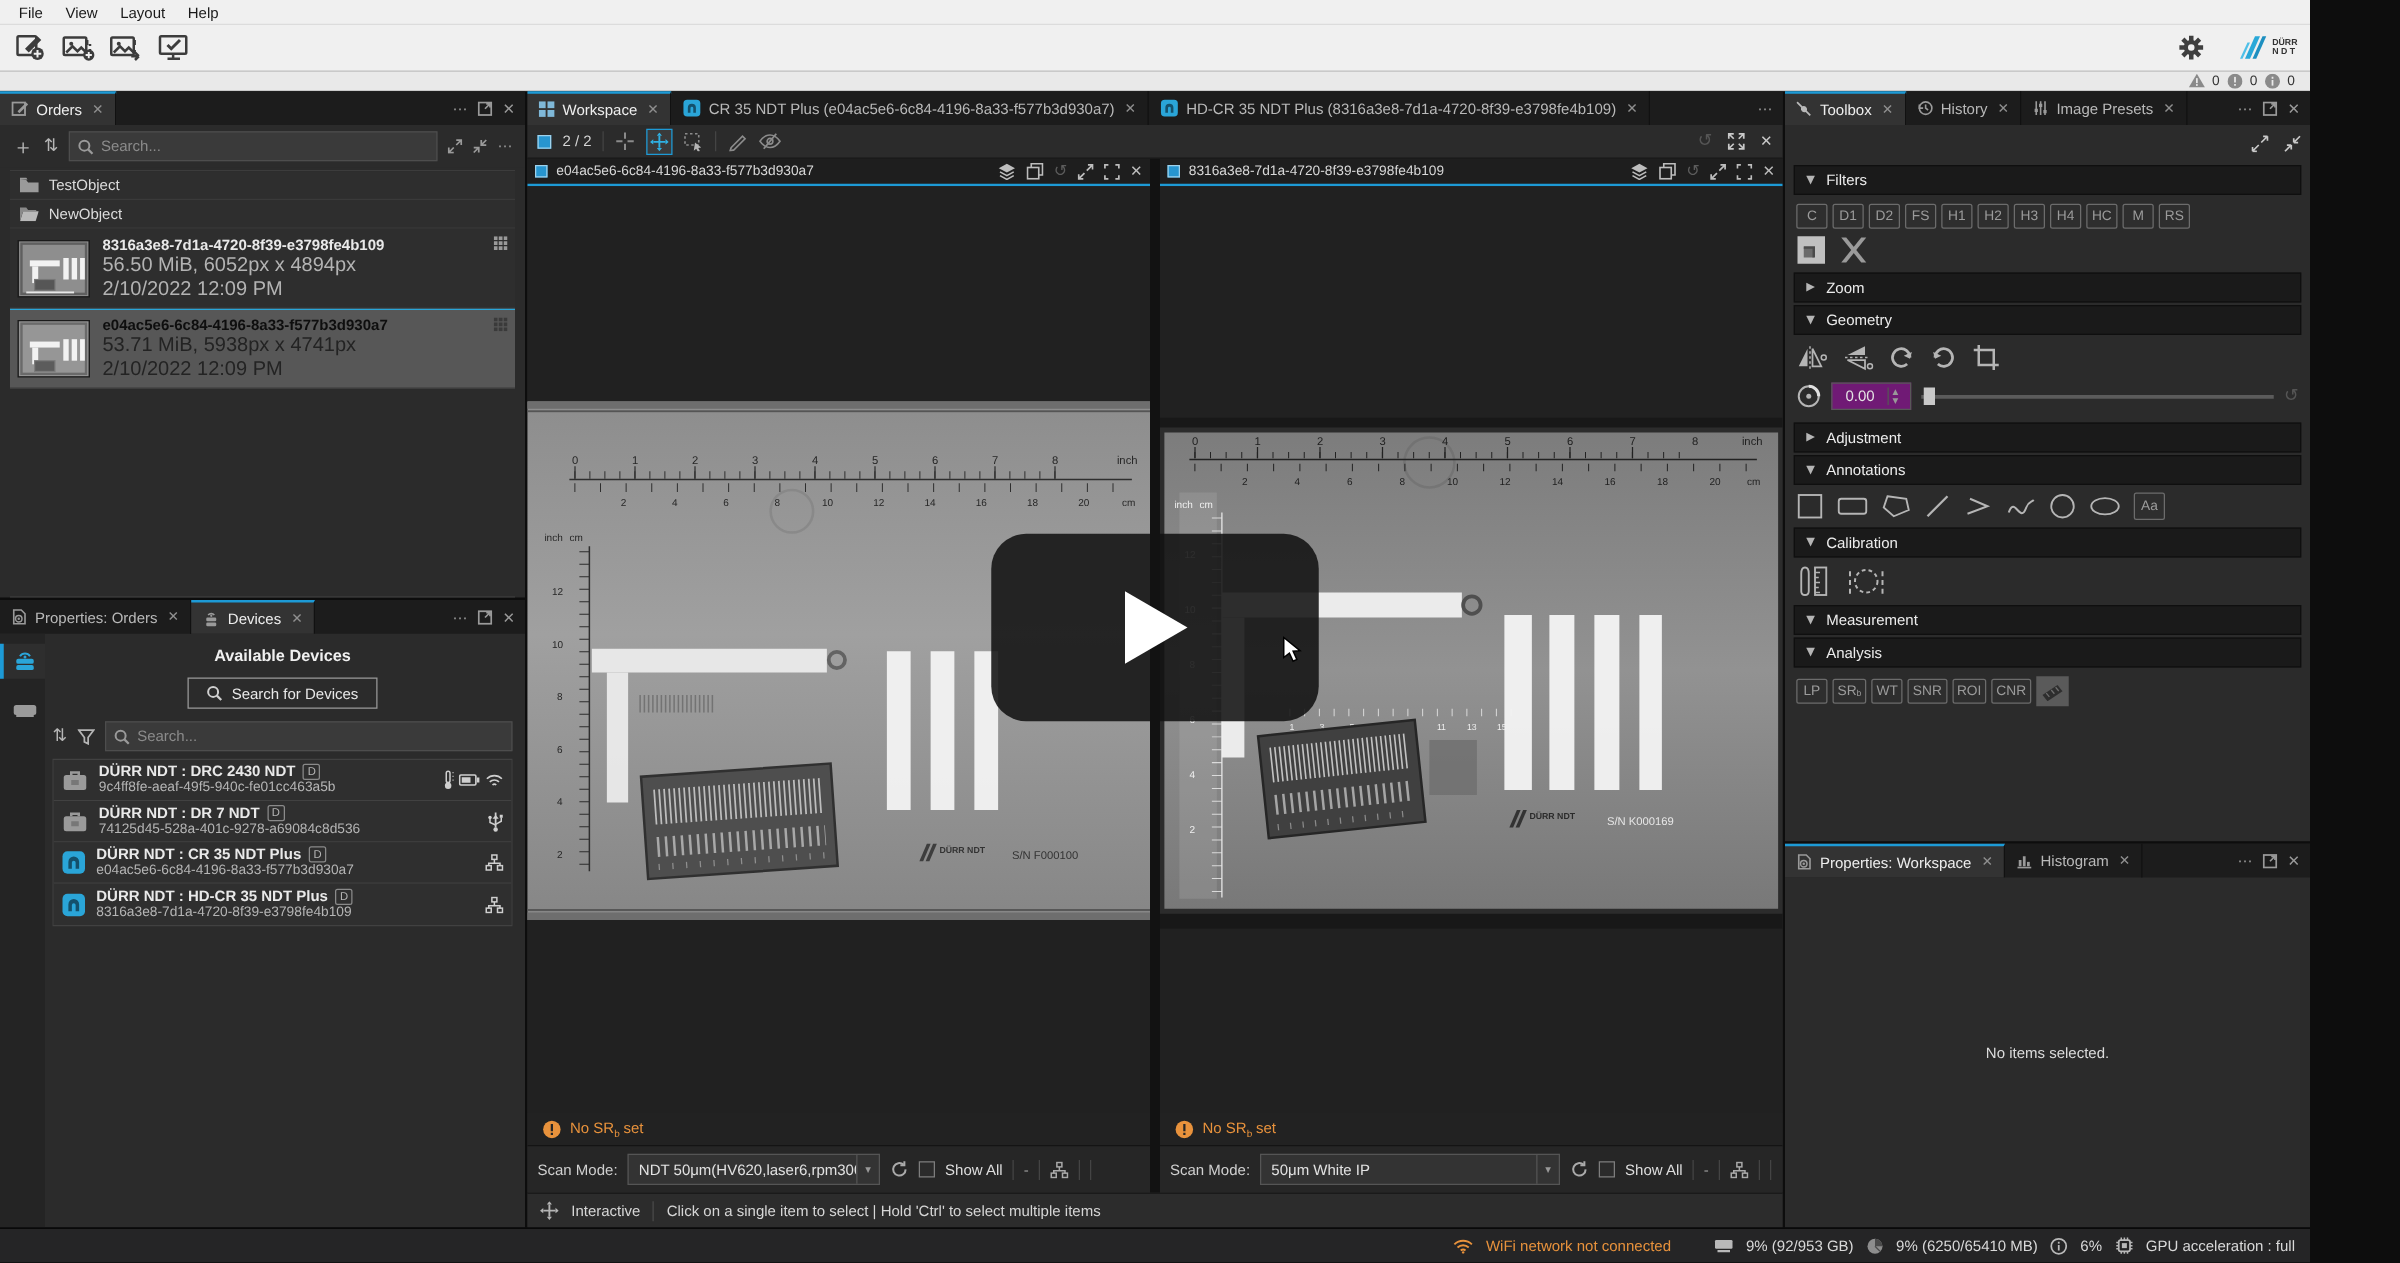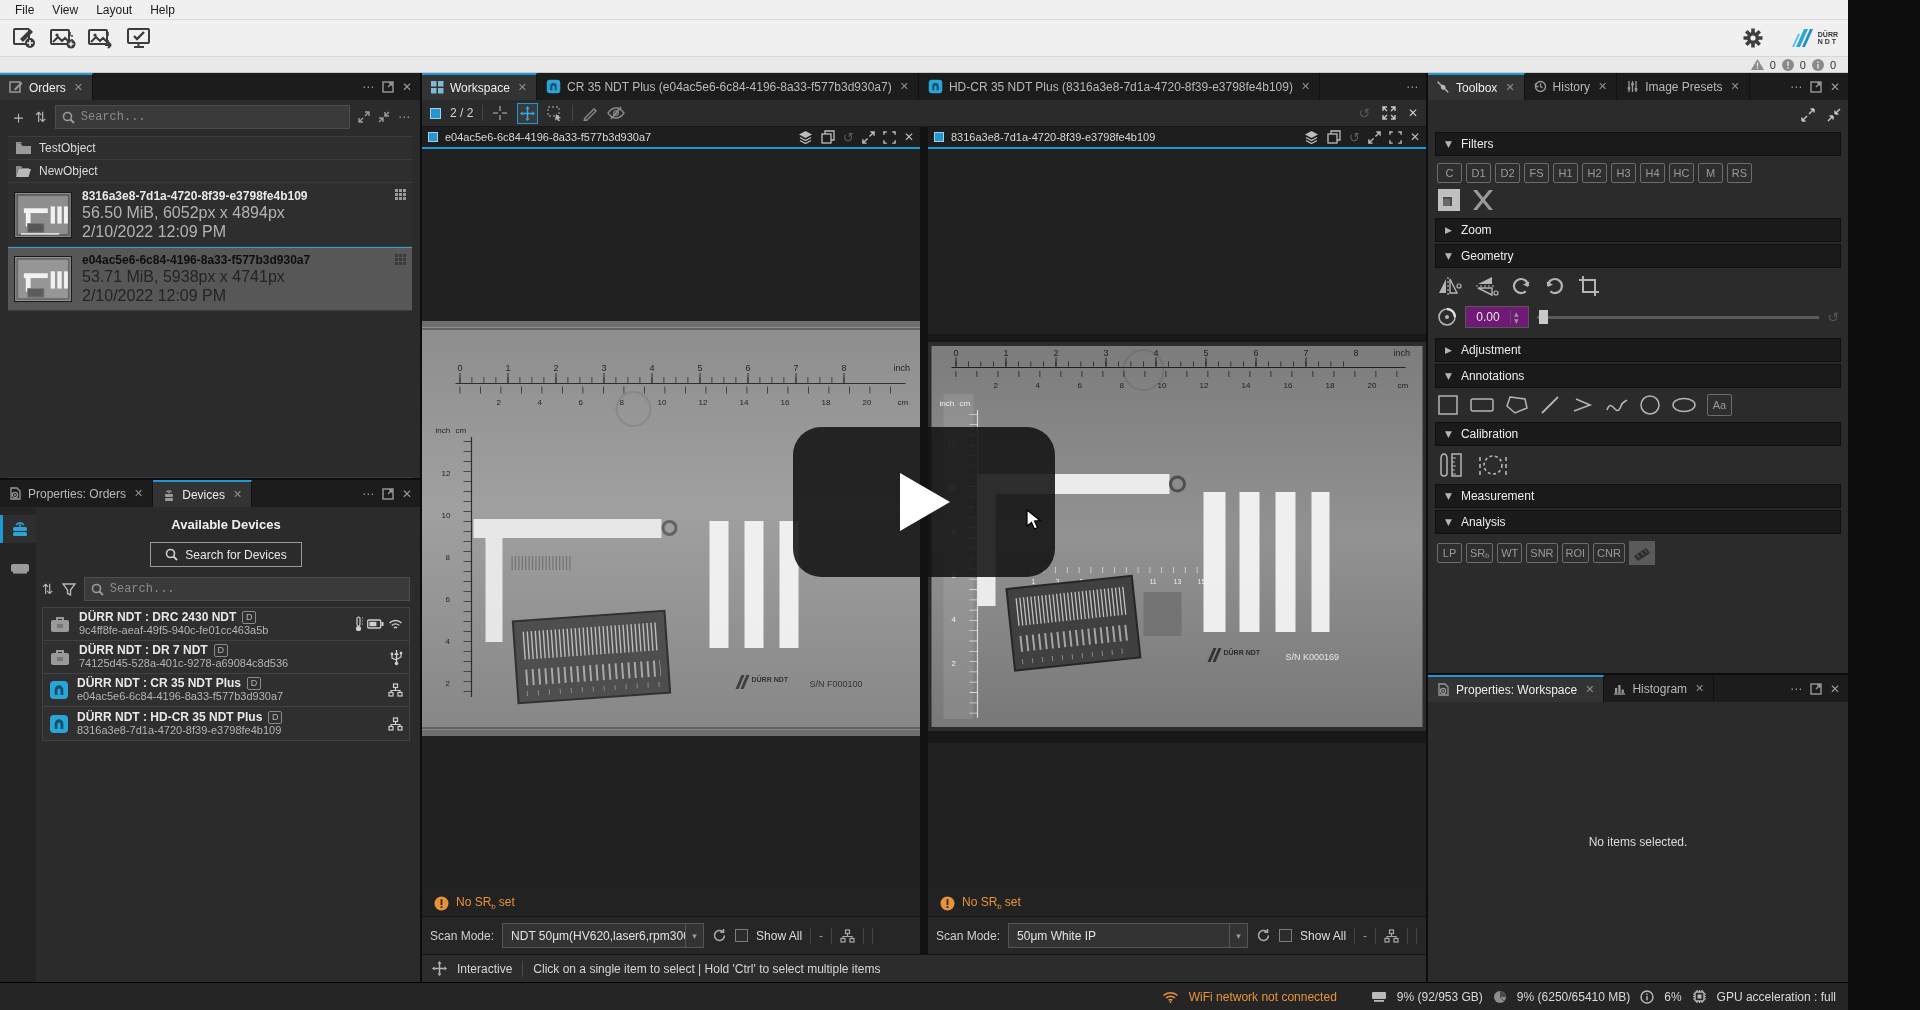--- a/index.html
+++ b/index.html
@@ -30,21 +30,21 @@
   .tab{display:flex;align-items:center;gap:6px;padding:0 9px;color:#b9b9b9;border-right:1px solid #111;font-size:12px;white-space:nowrap}
   .tab .x{color:#8f8f8f;font-size:11px;font-weight:bold;margin-left:2px}
   .tab.active{background:#333;color:#eee;border-top:2px solid #1d9ad6}
   .striptools{margin-left:auto;display:flex;align-items:center;gap:8px;padding:0 8px;color:#9a9a9a}
   .uni{font-family:"DejaVu Sans",sans-serif}
 
   
   .orders{height:405px}
   .ptoolbar{height:34px;display:flex;align-items:center;gap:8px;padding:0 10px;background:#2b2b2b}
   .searchbox{flex:1;height:24px;background:#3a3a3a;border:1px solid #4d4d4d;display:flex;align-items:center;padding:0 6px;gap:6px}
-  .searchbox input{flex:1;background:transparent;border:none;outline:none;color:#ddd;font-size:12px;font-family:Liberation Mono, monospace}
+  .searchbox input{flex:1;background:transparent;border:none;outline:none;color:#ddd;font-size:12px;font-family:Liberation Sans, sans-serif}
   .searchbox input::placeholder{color:#8b8b8b}
   .olist{margin:2px 8px 0 8px;border-top:1px solid #3c3c3c;flex:1;border-bottom:1px solid #3c3c3c}
   .folder{height:23px;display:flex;align-items:center;gap:8px;padding:0 8px;background:#2e2e2e;border-bottom:1px solid #3a3a3a;color:#dcdcdc}
   .oitem{height:64px;display:flex;align-items:center;gap:10px;padding:0 6px;background:#2e2e2e;border-bottom:1px solid #3a3a3a;position:relative}
   .oitem .thumb{width:58px;height:46px;flex:none;border:1px solid #1a1a1a}
   .oitem .oid{font-weight:bold;color:#e9e9e9;font-size:12px}
   .oitem .ometa,.oitem .odate{color:#b3b3b3;font-size:16px;margin-top:1px}
   .oitem.selected{background:#575757;border-top:1px solid #2aa5d8}
   .oitem.selected .oid{color:#0e0e0e}
   .oitem.selected .ometa,.oitem.selected .odate{color:#232323}

